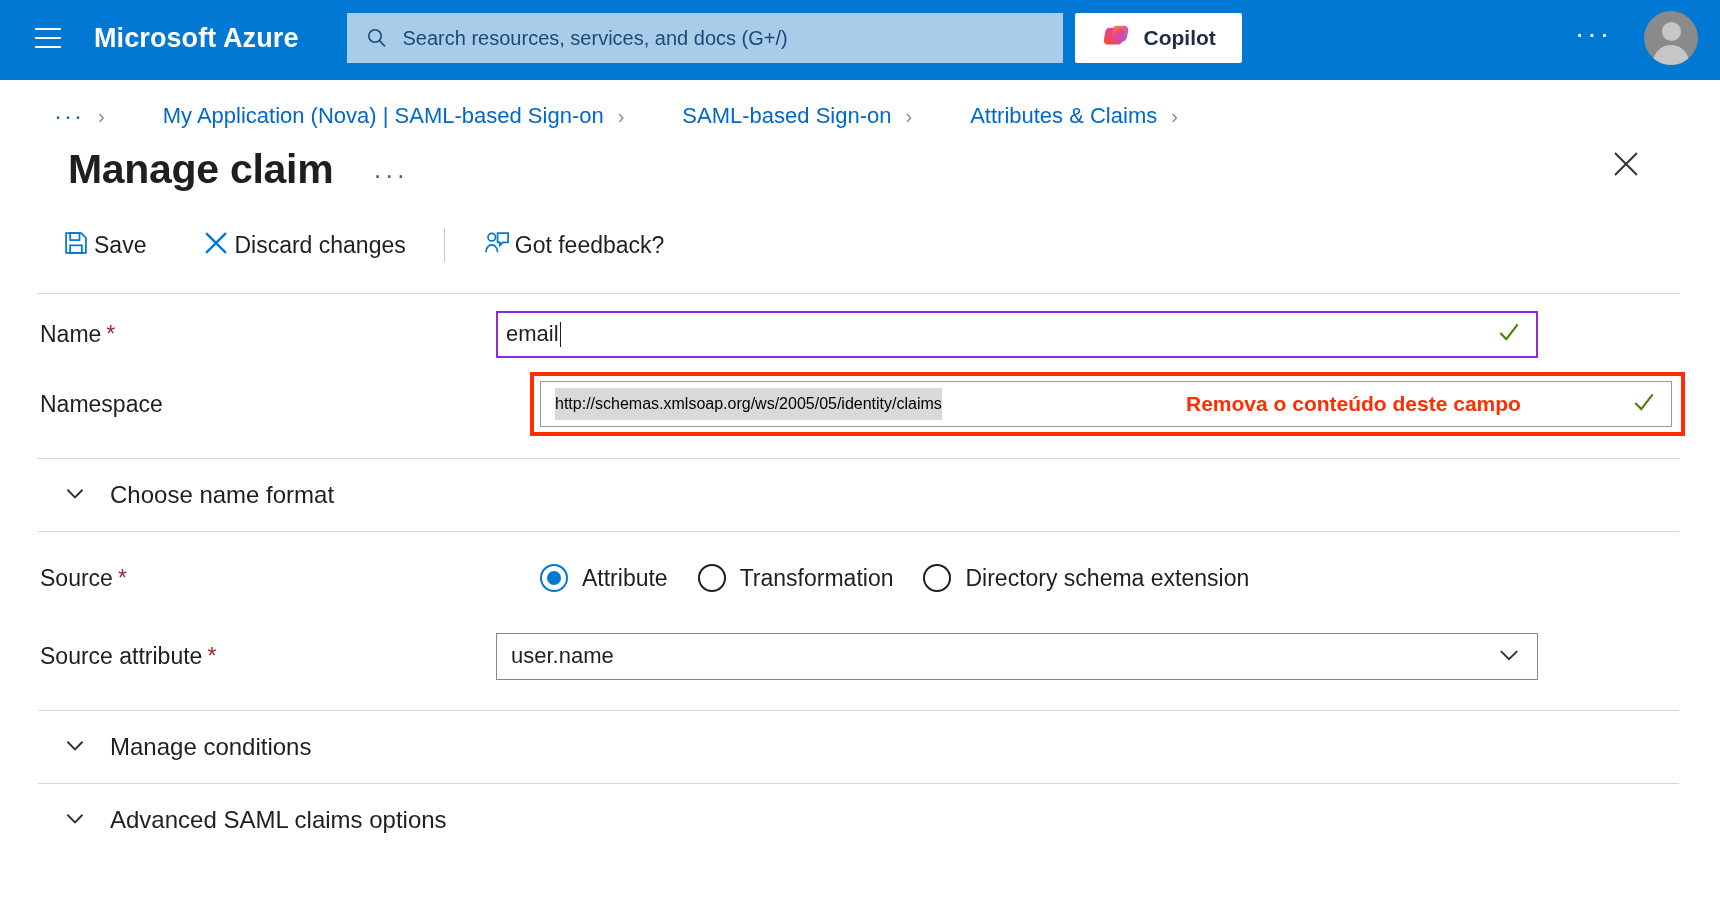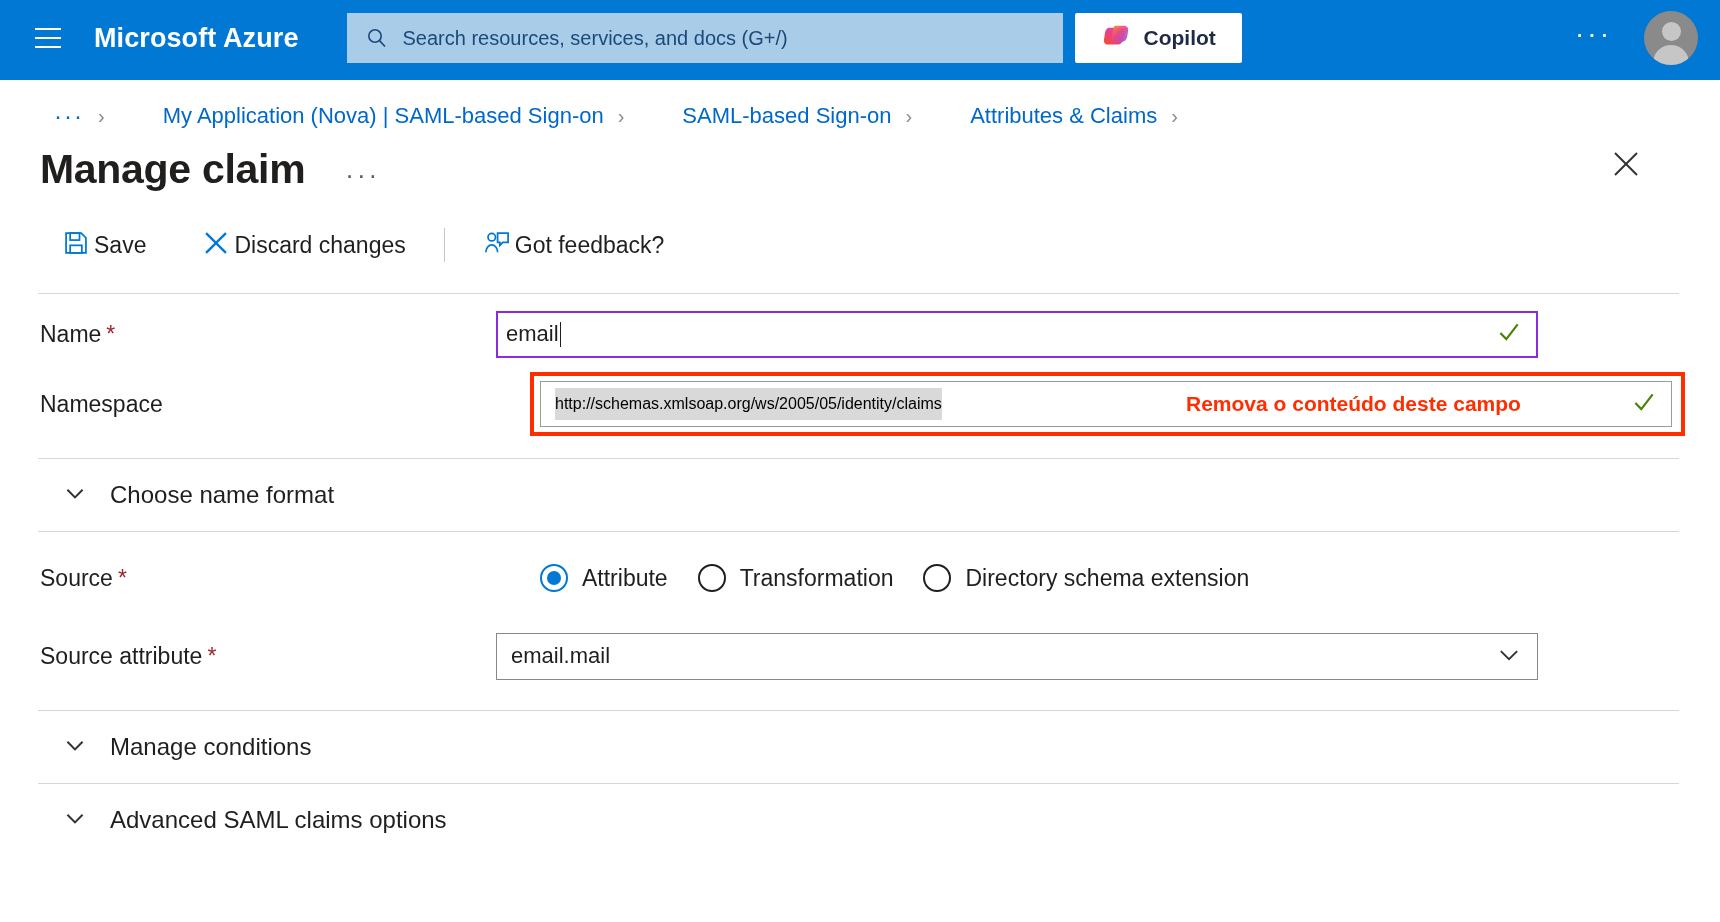--- a/index.html
+++ b/index.html
@@ -105,20 +105,21 @@
   }
   .bc-link { color: #0068C9; cursor: pointer; margin-left: 44px; }
   .bc-ellipsis { color: #0068C9; letter-spacing: 2px; cursor: pointer; font-size: 24px; }
   .bc-sep { color: #8a8a8a; font-size: 20px; }
 
   
   .title-row {
     display: flex; align-items: center;
     padding: 16px 12px 0 40px;
     position: relative;
+    margin-left: 28px;
   }
   .page-title {
     font-size: 41px;
     font-weight: bold;
     color: #201f1e;
     letter-spacing: -.3px;
   }
   .title-ellipsis {
     color: #605e5c; font-size: 26px; letter-spacing: 3px;
     margin-left: 40px; margin-top: 12px; cursor: pointer;
@@ -450,21 +451,21 @@
     </div>
   </div>
 
   <div class="row" style="margin-top:14px;">
     <div class="lbl">
       <span>Source attribute</span>
       <span class="req">*</span>
     </div>
     <div class="field-wrap">
       <div class="dropdown">
-        <span class="dval">email.mail</span>
+        <span class="dval">user.name</span>
         <span>
           <svg width="28" height="28" viewBox="0 0 24 24">
             <polyline points="5,9.5 12,16.5 19,9.5" fill="none" stroke="#323130" stroke-width="1.6"></polyline>
           </svg>
         </span>
       </div>
     </div>
   </div>
 
   <div class="hr" style="margin-top:22px;"></div>

